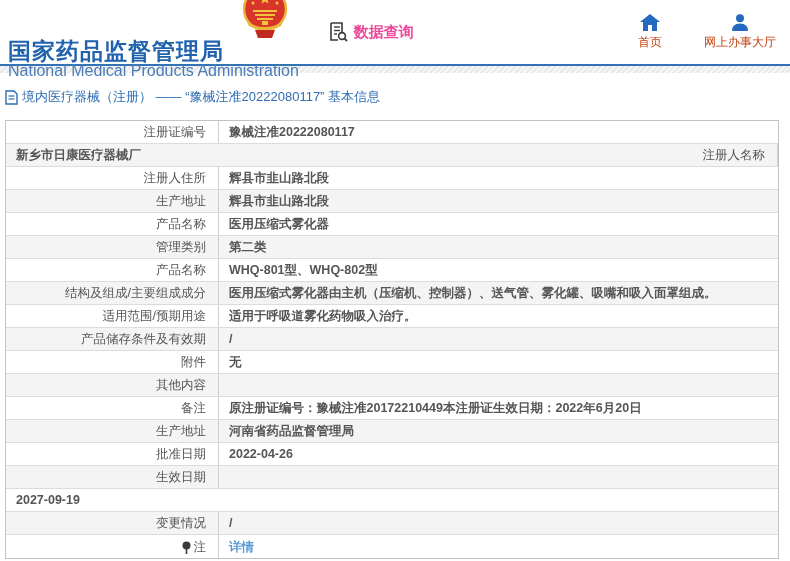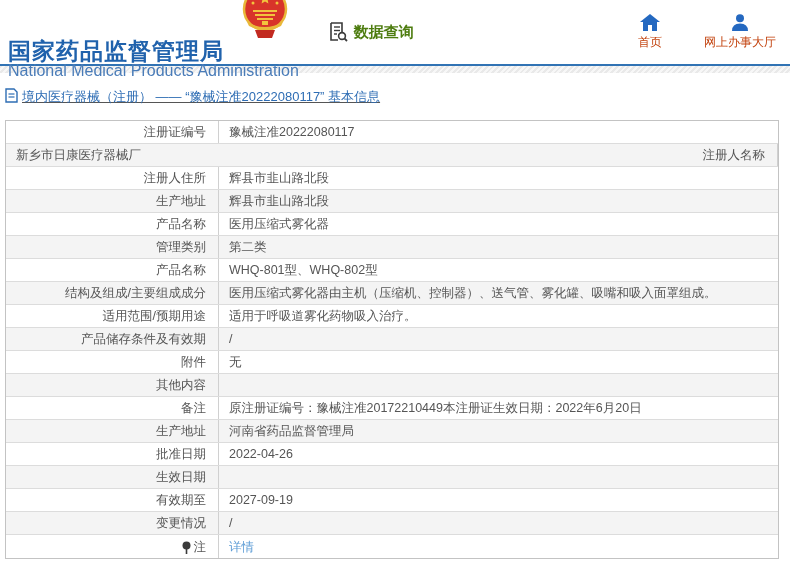--- a/index.html
+++ b/index.html
@@ -8,43 +8,43 @@
   .page { width:790px; height:561px; overflow:hidden; background:#fff; }
 
   
   .header { height:64px; display:flex; align-items:center; padding:0 14px 0 8px; background:#fff; }
   .logo-link { display:flex; align-items:flex-end; cursor:pointer;flex-direction:column; }
   .emblem { width:48px; height:52px; margin-right:10px; flex:0 0 auto; }
   .agency-names { display:flex; flex-direction:column; }
   .agency-cn { font-size:23px; font-weight:bold; color:#2062ac; letter-spacing:1px; line-height:26px; }
   .agency-en { font-size:16px; color:#4a7cb8; line-height:14px; }
   .data-query { display:flex; align-items:center; margin-left:28px; cursor:pointer; }
-  .data-query-label { font-size:15px; font-weight:bold; color:#4d7c0f; margin-left:5px; }
+  .data-query-label { font-size:15px; font-weight:bold; color:#ec4899; margin-left:5px; }
   .header-spacer { flex:1; }
   .nav-item { display:flex; flex-direction:column; align-items:center; margin-left:42px; cursor:pointer; }
   .nav-item .nav-label { font-size:12px; color:#c2410c; margin-top:3px; white-space:nowrap; }
 
   .blue-rule { height:2px; background:#3173b4; }
   .hatch-strip { height:7px;
     background:repeating-linear-gradient(135deg,#e9e9e9 0 2px,#f7f7f7 2px 4px); }
 
   
-  .breadcrumb { display:flex; padding:15px 3px 10px 5px;text-decoration:underline; }
+  .breadcrumb { display:flex; align-items:center; padding:15px 3px 10px 5px; }
   .breadcrumb-text { font-size:13px; color:#2e6db4; margin-left:4px; }
 
   
   .info-table { margin:4px 5px 0 5px; width:774px; border:1px solid #c3c3c3; }
   .row { display:flex; min-height:23px; border-bottom:1px solid #dcdcdc; background:#fff; }
   .row:last-child { border-bottom:none; }
   .row.alt { background:#f4f4f4; }
   .cell { font-size:12.5px; line-height:15px; padding:4px 10px 3px 10px; }
   .cell.label { width:213px; flex:0 0 213px; text-align:right; color:#555;
     border-right:1px solid #d0d0d0; padding-right:12px;
     display:flex; align-items:center; justify-content:flex-end; gap:3px; }
-  .cell.value { flex:1; color:#555; text-align:left; display:flex; align-items:center; }
+  .cell.value { flex:1; color:#555; text-align:left; display:flex; align-items:center;font-weight:bold; }
   .cell.value a { color:#5b9bd5; text-decoration:none; cursor:pointer; }
   .note-glyph { display:inline-block; vertical-align:-1px; }
 </style>
 </head>
 <body>
 
 <div class="page">
 
   <div class="header">
     <div class="logo-link">
@@ -202,23 +202,20 @@
         </div>
         <div class="cell value">2022-04-26</div>
       </div>
       <div class="row alt">
         <div class="cell label">
           <span>生效日期</span>
         </div>
         <div class="cell value"></div>
       </div>
       <div class="row">
-        <div class="cell label">
-          <span>有效期至</span>
-        </div>
         <div class="cell value">2027-09-19</div>
       </div>
       <div class="row alt">
         <div class="cell label">
           <span>变更情况</span>
         </div>
         <div class="cell value">/</div>
       </div>
       <div class="row">
         <div class="cell label">

